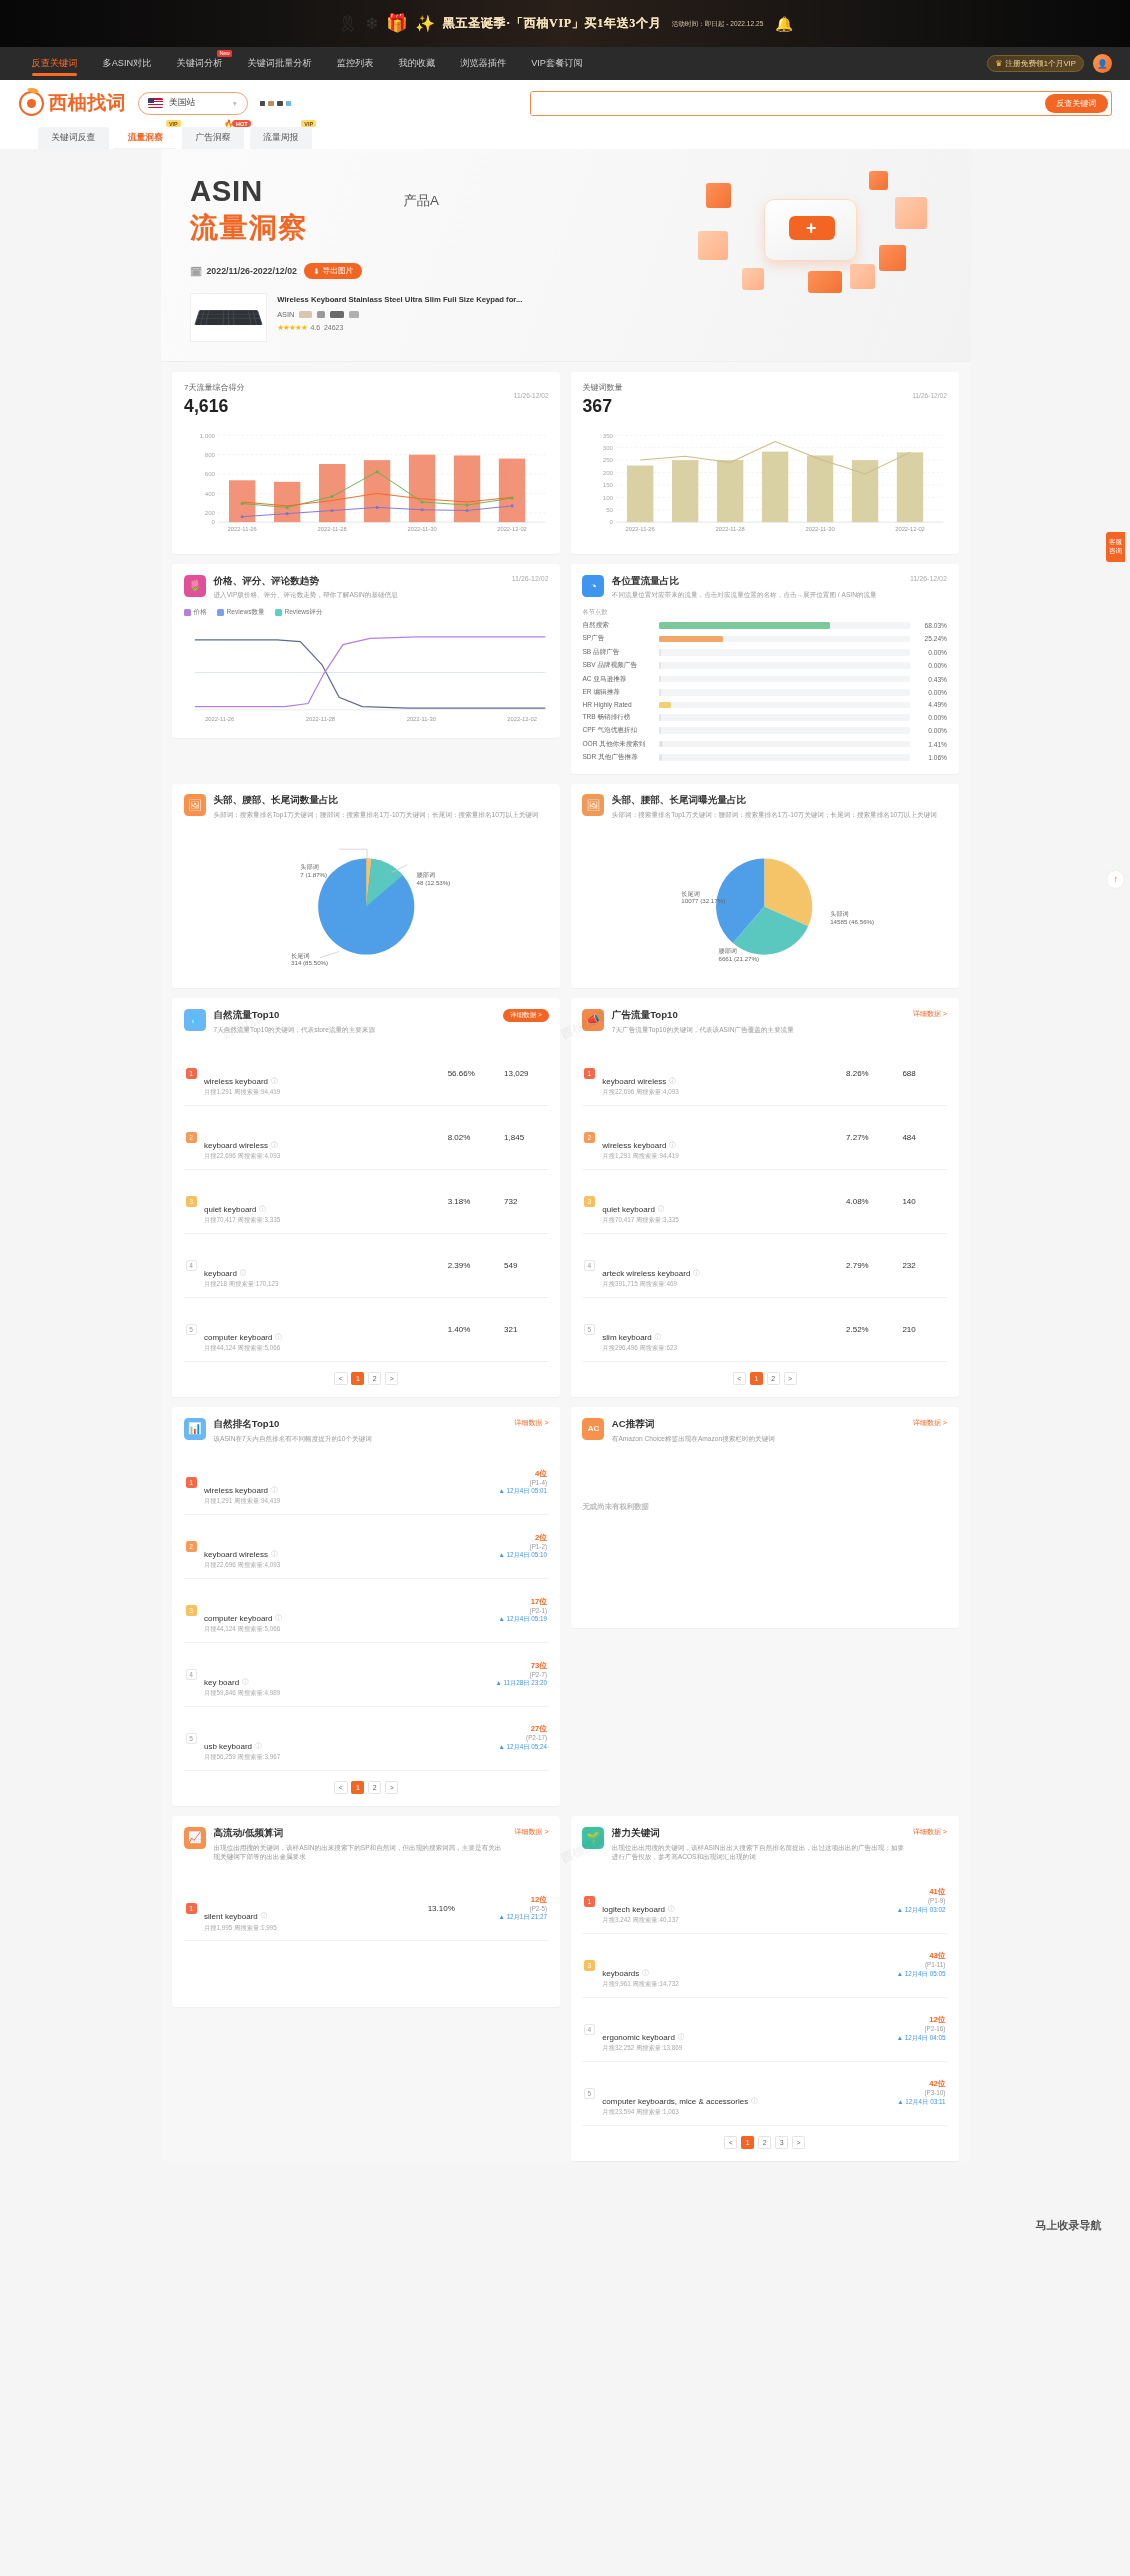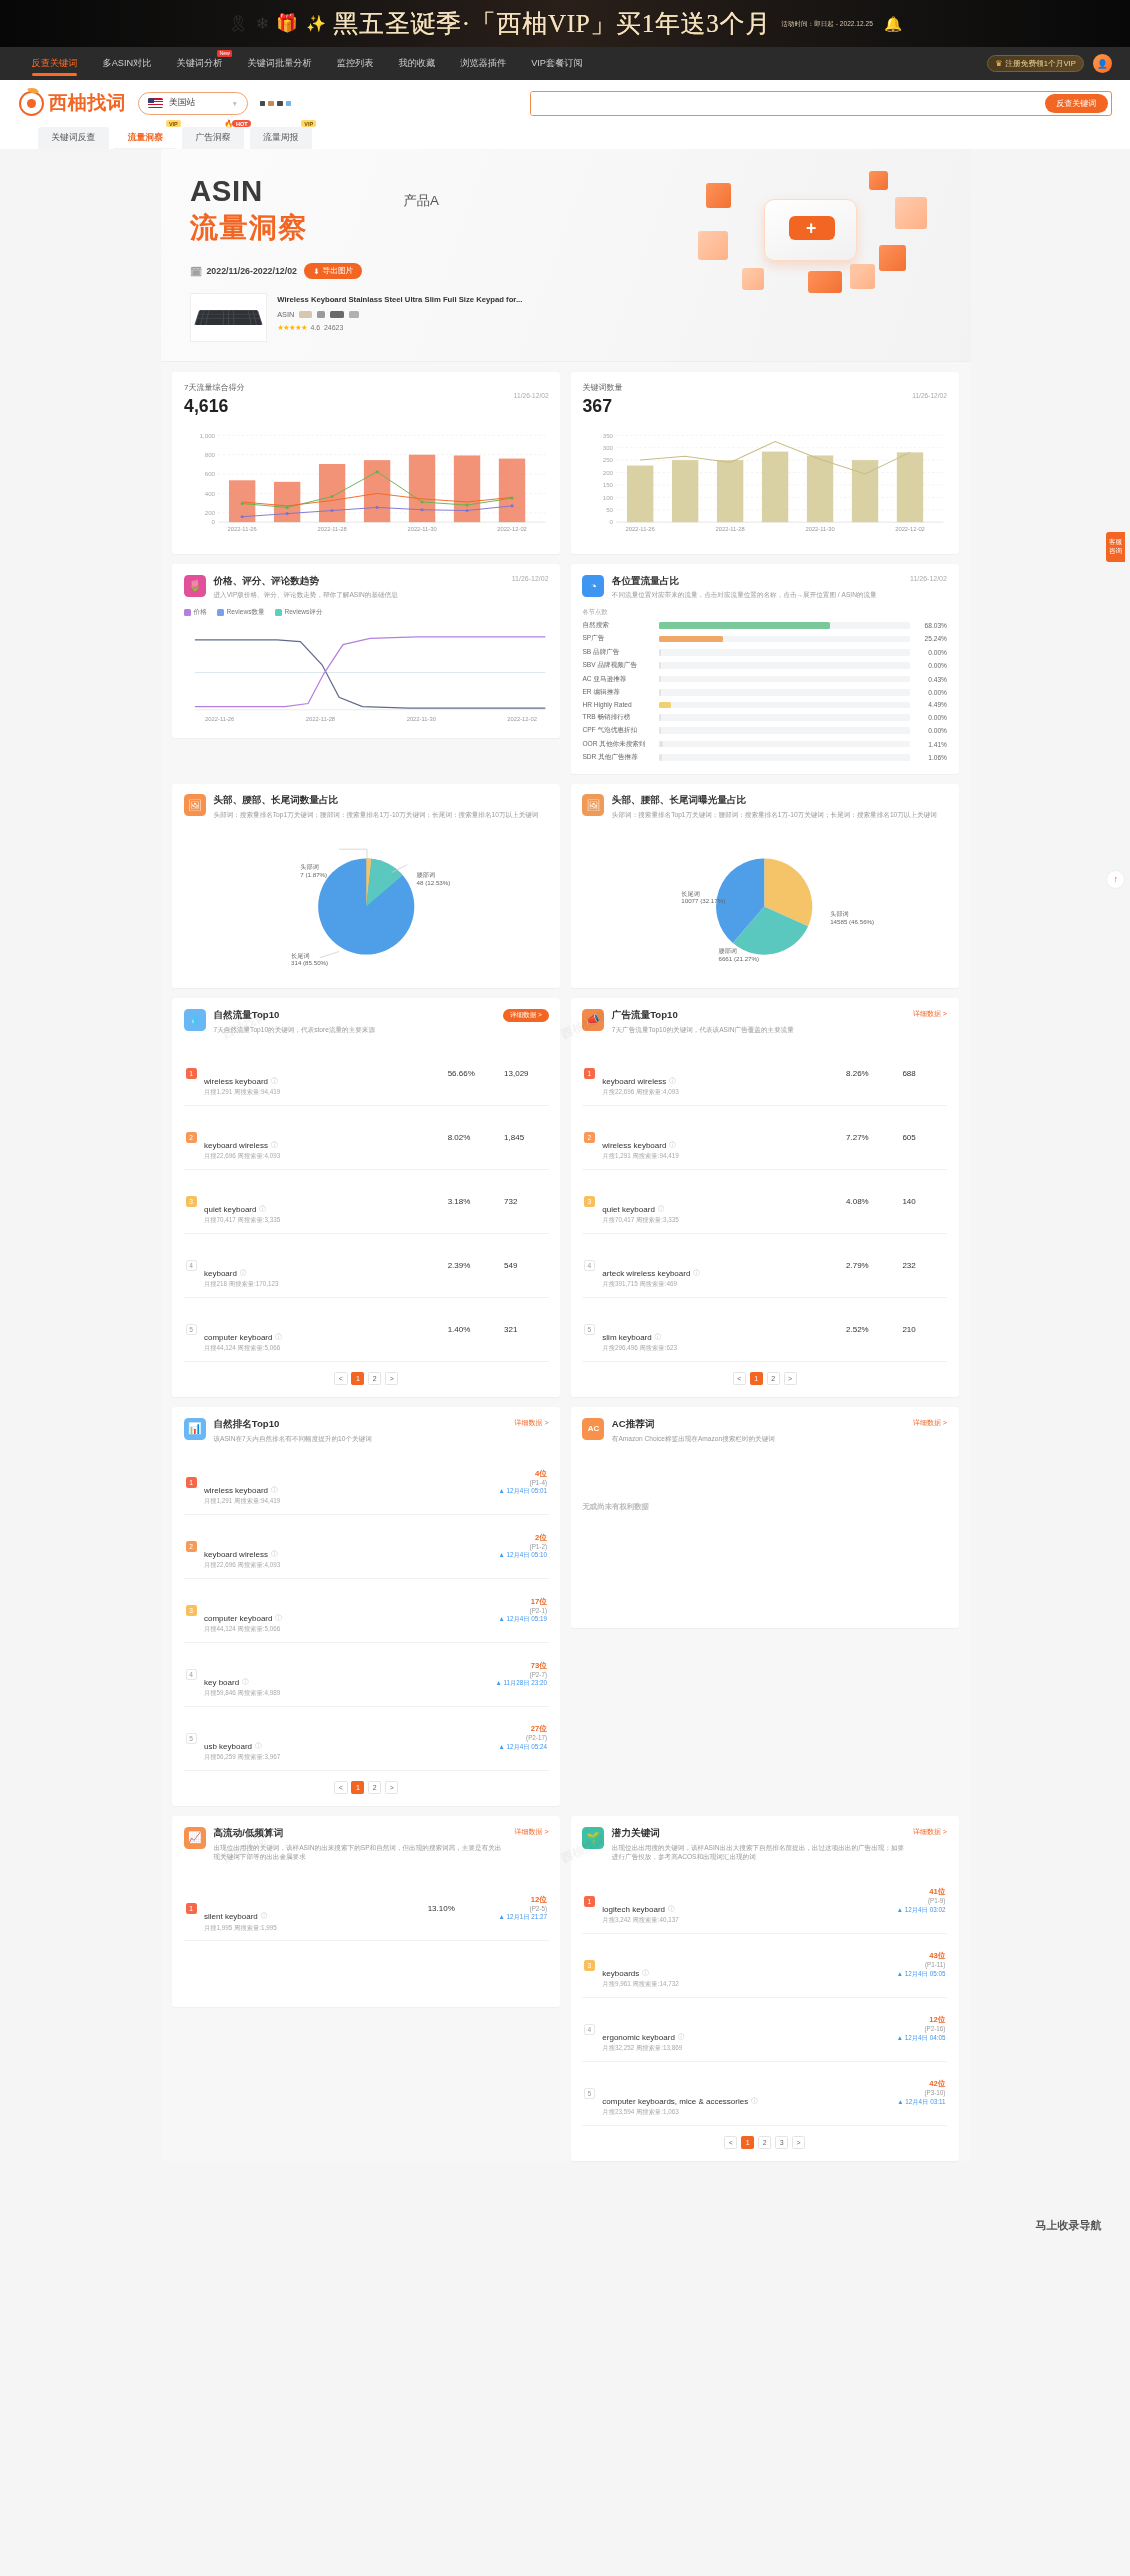--- a/index.html
+++ b/index.html
@@ -15,21 +15,21 @@
     height:47px; width:100%;
     background:linear-gradient(90deg,#070707 0%,#151312 25%,#2a1f19 50%,#151312 78%,#080808 100%);
     display:flex; align-items:center; justify-content:center;
     position:relative; overflow:hidden;
   }
   .promo-inner { display:flex; align-items:center; gap:7.4px; }
   .promo-deco { font-size:16px; line-height:1; }
   .promo-gift { font-size:17.7px; }
   .promo-title {
     font-family:"Liberation Serif", serif;
-    font-size:25px; font-weight:normal; letter-spacing:0.7px;
+    font-size:12px; font-weight:bold; letter-spacing:0.7px;
     background:linear-gradient(180deg,#fff9ea 0%,#f5dfb0 45%,#d8ab5d 100%);
     -webkit-background-clip:text; background-clip:text; color:#f3e2bd;
   }
   .promo-sub { color:#d8c7a8; font-size:6.6px; line-height:1.45; margin-left:2.9px; }
   .promo-bell { font-size:14.7px; margin-left:4.4px; }
 
   
   .topnav {
     height:33px; background:#2b2b2b; display:flex; align-items:stretch;
     padding:0 19px; position:relative;
@@ -891,21 +891,21 @@
                 <div class="rank-row">
                   <div class="rnum n2">2</div>
                   <div class="kw">
                     <div class="kw-name">
                       <span>wireless keyboard</span>
                       <span class="q">ⓘ</span>
                     </div>
                     <div class="kw-meta">月搜1,291  周搜索量:94,419</div>
                   </div>
                   <div class="kw-c1">7.27%</div>
-                  <div class="kw-c2">605</div>
+                  <div class="kw-c2">484</div>
                 </div>
                 <div class="rank-row">
                   <div class="rnum n3">3</div>
                   <div class="kw">
                     <div class="kw-name">
                       <span>quiet keyboard</span>
                       <span class="q">ⓘ</span>
                     </div>
                     <div class="kw-meta">月搜70,417  周搜索量:3,335</div>
                   </div>

